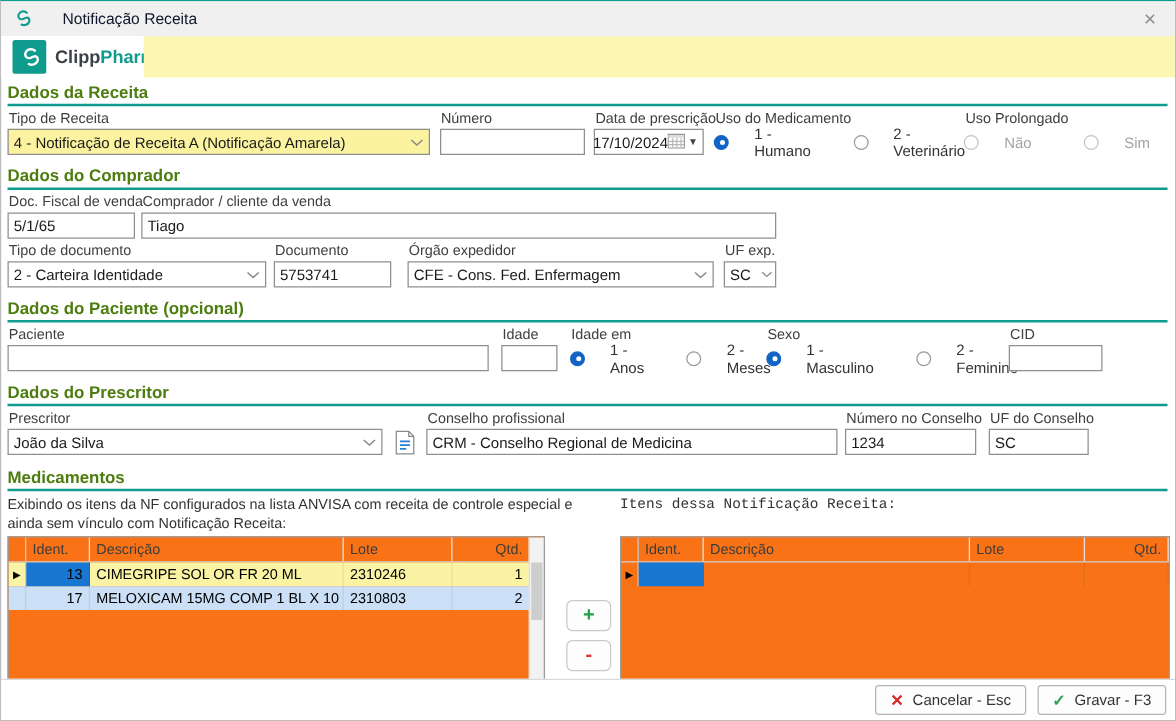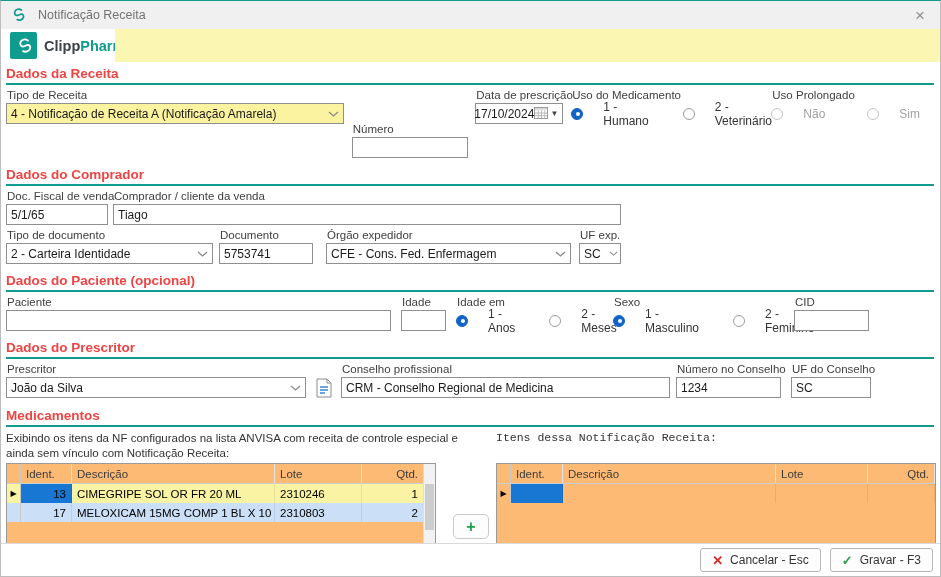--- a/index.html
+++ b/index.html
@@ -2,34 +2,34 @@
 <html><head>
 <meta charset="utf-8">
 <style>
   html,body{margin:0;padding:0;background:#dcdcdc;font-family:"Liberation Sans",sans-serif;}
   #window{width:941px;height:577px;background:#fff;position:relative;overflow:hidden;
           border:1px solid #bdbdbd;border-top:1px solid #0f9b8e;box-sizing:border-box;}
 
   
   .titlebar{height:28px;background:#f0f0f0;display:flex;align-items:center;padding:0 9px;box-sizing:border-box;}
   .titlebar .ticon{display:flex;align-items:center;}
-  .titlebar .ttext{color:#737373;font-size:12.5px;margin-left:12px;}
+  .titlebar .ttext{color:#0f172a;font-size:12.5px;margin-left:24px;}
   .titlebar .close{margin-left:auto;color:#8f8f8f;font-size:17px;line-height:17px;width:22px;text-align:center;cursor:pointer;}
 
   
   .brandbar{height:33px;display:flex;background:#fff;}
   .brand-left{width:114px;display:flex;align-items:center;gap:7px;padding-left:9px;box-sizing:border-box;background:#fff;}
   .logo-square{width:27px;height:27px;background:#0f9b8e;border-radius:2px;display:flex;align-items:center;justify-content:center;flex:0 0 auto;}
   .logo-text{font-size:14.5px;font-weight:bold;color:#3d4248;white-space:nowrap;}
   .logo-text .teal{color:#0f9b8e;}
   .banner{flex:1;background:#fbf7b2;}
 
   
   .content{padding:1px 6px 0 5px;}
-  .sec-title{color:#ef4444;font-weight:bold;font-size:13.5px;padding:2px 0 2px 0;border-bottom:2px solid #0f9b8e;margin-top:1px;}
+  .sec-title{color:#4d7c0f;font-weight:bold;font-size:13.5px;padding:2px 0 2px 0;border-bottom:2px solid #0f9b8e;margin-top:1px;}
   .row{display:flex;align-items:flex-start;}
   .field label,.group>label{display:block;font-size:11.5px;color:#404040;margin:4px 0 2px 1px;white-space:nowrap;}
   .control{height:21px;border:1px solid #8f8f8f;background:#fff;box-sizing:border-box;
            font-size:12px;color:#1a1a1a;display:flex;align-items:center;padding:0 4px;}
   input.control{width:100%;outline:none;font-family:"Liberation Sans",sans-serif;border-radius:0;}
   .select{justify-content:space-between;cursor:default;}
   .select .sv{overflow:hidden;white-space:nowrap;}
   .select.yellow{background:#fbf3a0;}
   .chev{flex:0 0 auto;margin-left:4px;display:flex;align-items:center;}
 
@@ -45,21 +45,21 @@
   
   .date{justify-content:flex-end;}
   .date .darrow{font-size:8px;color:#444;margin-left:2px;}
 
   
   .doc-btn{margin-top:18px;margin-left:7px;width:22px;height:22px;display:flex;align-items:center;justify-content:center;cursor:pointer;}
 
   
   .med-wrap{position:relative;height:174px;margin-top:2px;}
   .info{position:absolute;left:0;font-size:11.5px;color:#333;}
-  .dtable{position:absolute;border:1px solid #9a9a9a;background:#fdba74;box-sizing:border-box;}
+  .dtable{position:absolute;border:1px solid #9a9a9a;background:#f97316;box-sizing:border-box;}
   .tgrid{display:grid;height:19px;align-items:stretch;font-size:11.5px;}
   .lcols{grid-template-columns:14px 51px 1fr 87px 62px;}
   .rcols{grid-template-columns:14px 52px 1fr 92px 67px;}
   .hrow{border-bottom:1px solid #cfcfcf;color:#3c3c3c;}
   .cell{display:flex;align-items:center;padding:0 5px;box-sizing:border-box;overflow:hidden;white-space:nowrap;}
   .hrow .cell{border-right:1px solid #e3e3e3;}
   .drow .cell{border-right:1px solid rgba(0,0,0,0.07);}
   .cell.num{justify-content:flex-end;}
   .cell.marker{justify-content:center;padding:0;border-right:1px solid #c9c9c9;font-size:8px;color:#000;}
   .row-yellow{background:#faf3a3;}
@@ -77,21 +77,21 @@
   .footer{position:absolute;left:0;right:0;bottom:0;height:33px;background:#fff;border-top:1px solid #d9d9d9;
           display:flex;align-items:center;justify-content:flex-end;gap:9px;padding:0 7px;box-sizing:border-box;}
   .f-btn{height:24px;border:1px solid #b5b5b5;border-radius:3px;background:#fdfdfd;display:flex;align-items:center;gap:7px;
          padding:0 11px;font-size:12px;color:#333;cursor:pointer;box-sizing:border-box;}
   .f-ico{font-weight:bold;font-size:13px;}
   .f-ico.red{color:#d42a2a;}
   .f-ico.green{color:#2da04a;}
 
   
   .ml5{margin-left:5px;}.ml6{margin-left:6px;}.ml7{margin-left:7px;}.ml8{margin-left:8px;}
-  .ml10{margin-left:10px;}.ml12{margin-left:15px;}.ml13{margin-left:13px;}
+  .ml10{margin-left:10px;}.ml12{margin-left:28px;}.ml13{margin-left:13px;}
   .section{margin-bottom:7px;}
 </style>
 </head>
 <body>
 
 <div id="window">
 
   <div class="titlebar">
     <span class="ticon">
       <svg width="16" height="16" viewBox="0 0 16 16">
@@ -123,21 +123,21 @@
           <label>Tipo de Receita</label>
           <div class="control select yellow">
             <span class="sv">4 - Notificação de Receita A (Notificação Amarela)</span>
             <span class="chev">
                 <svg width="11" height="6" viewBox="0 0 11 6">
                   <path d="M1 1 L5.5 5 L10 1" stroke="#8a8a8a" stroke-width="1.3" fill="none"></path>
                 </svg>
               </span>
           </div>
         </div>
-        <div class="field ml8" style="width:118px;margin-top:34px;">
+        <div class="field ml8" style="width:118px;">
           <label>Número</label>
           <input class="control" style="">
         </div>
         <div class="field ml7" style="width:88px;">
           <label>Data de prescrição</label>
           <div class="control date">
             <span>17/10/2024</span>
             <span style="display:flex;align-items:center;">
               <span><svg width="14" height="13" viewBox="0 0 14 13">
                     <rect x="0.5" y="1.5" width="13" height="11" fill="#fff" stroke="#9a9a9a"></rect>

